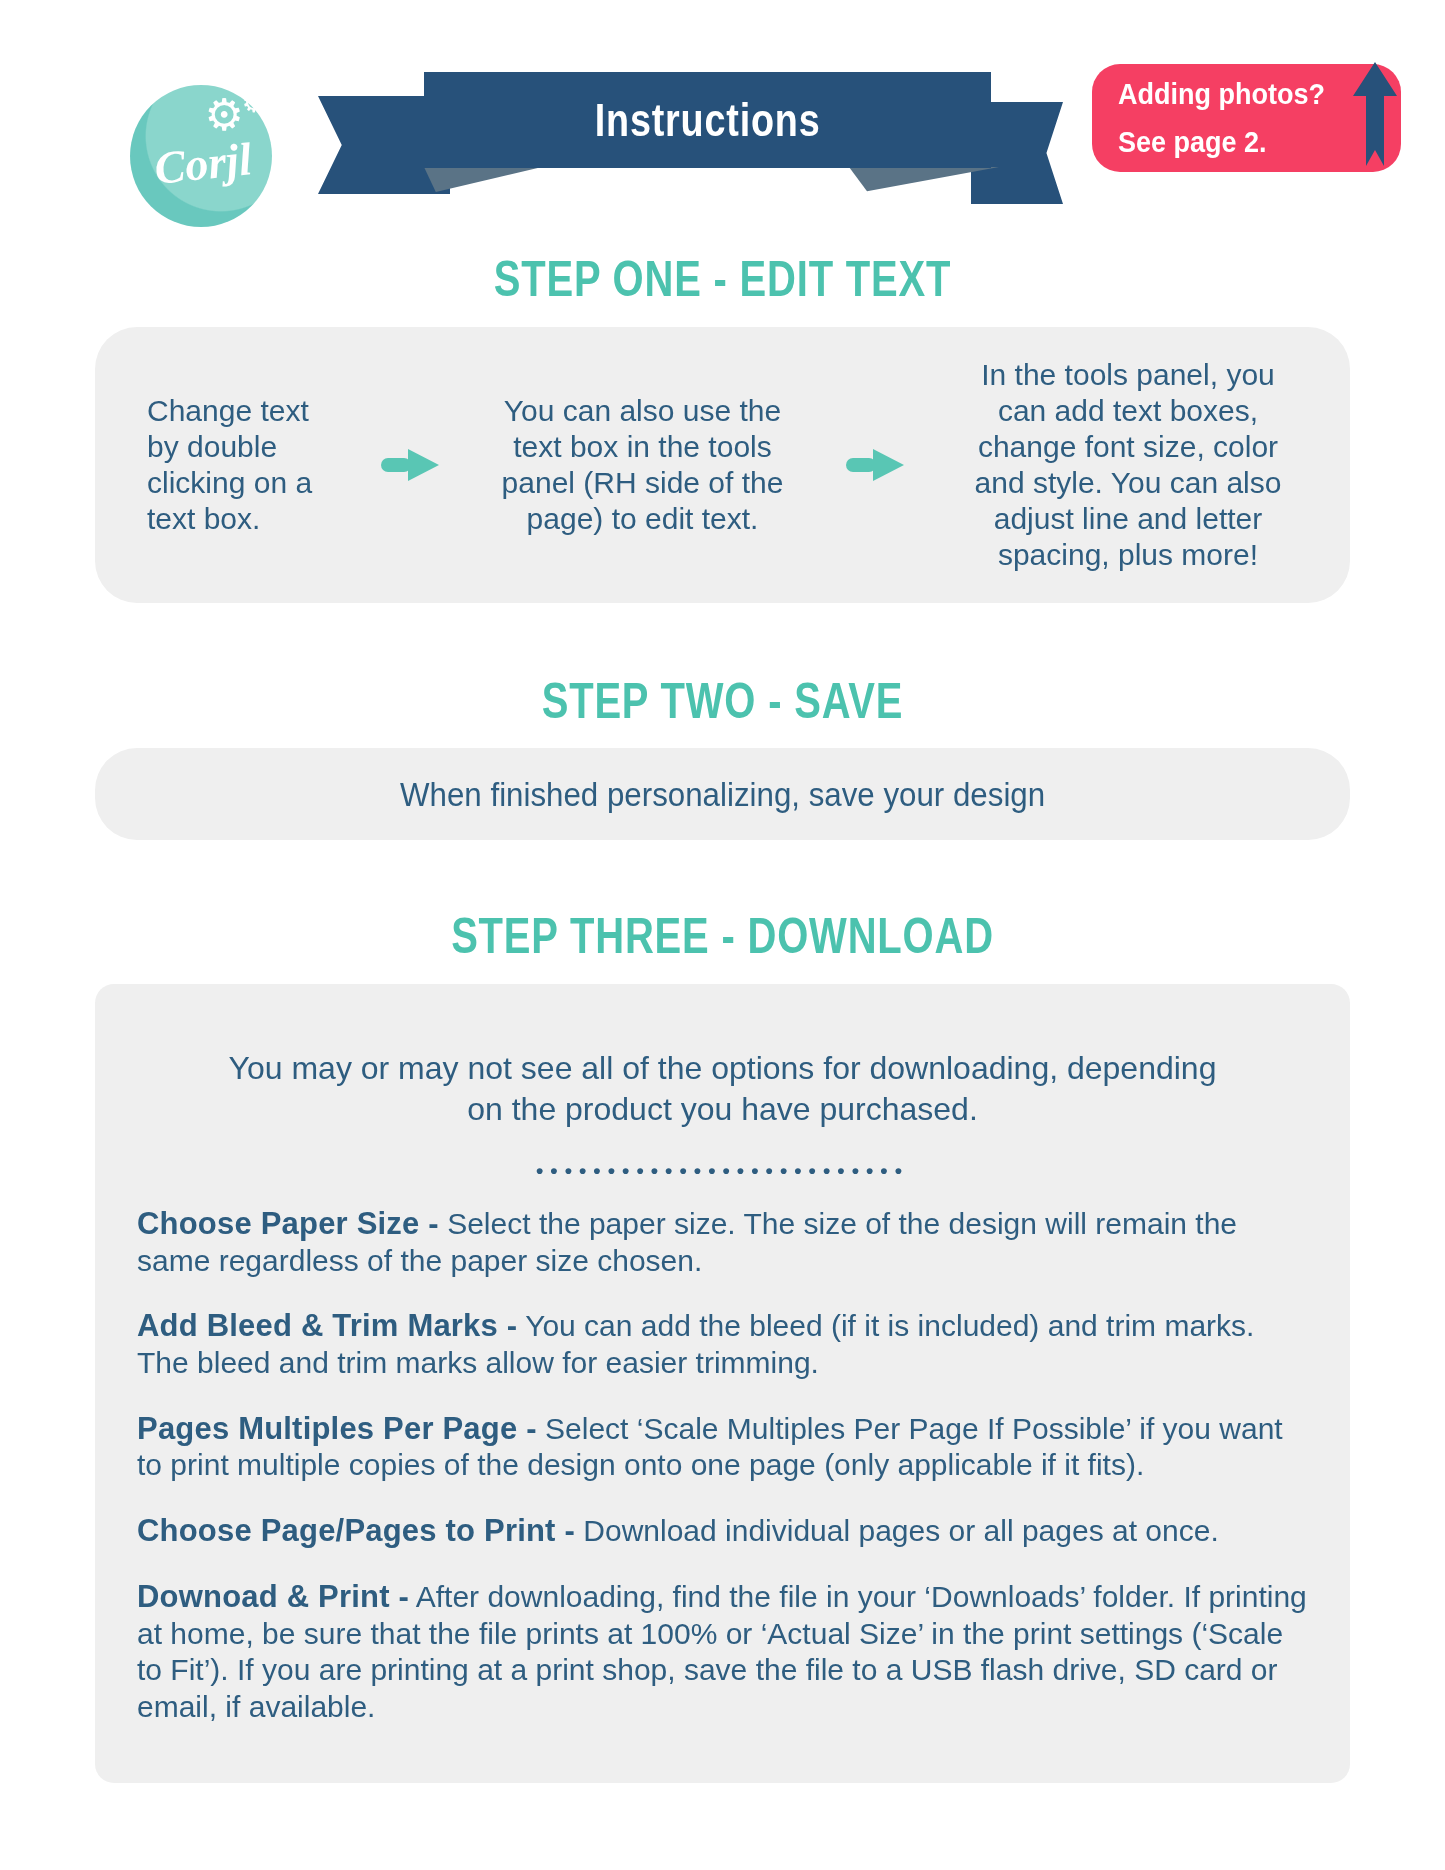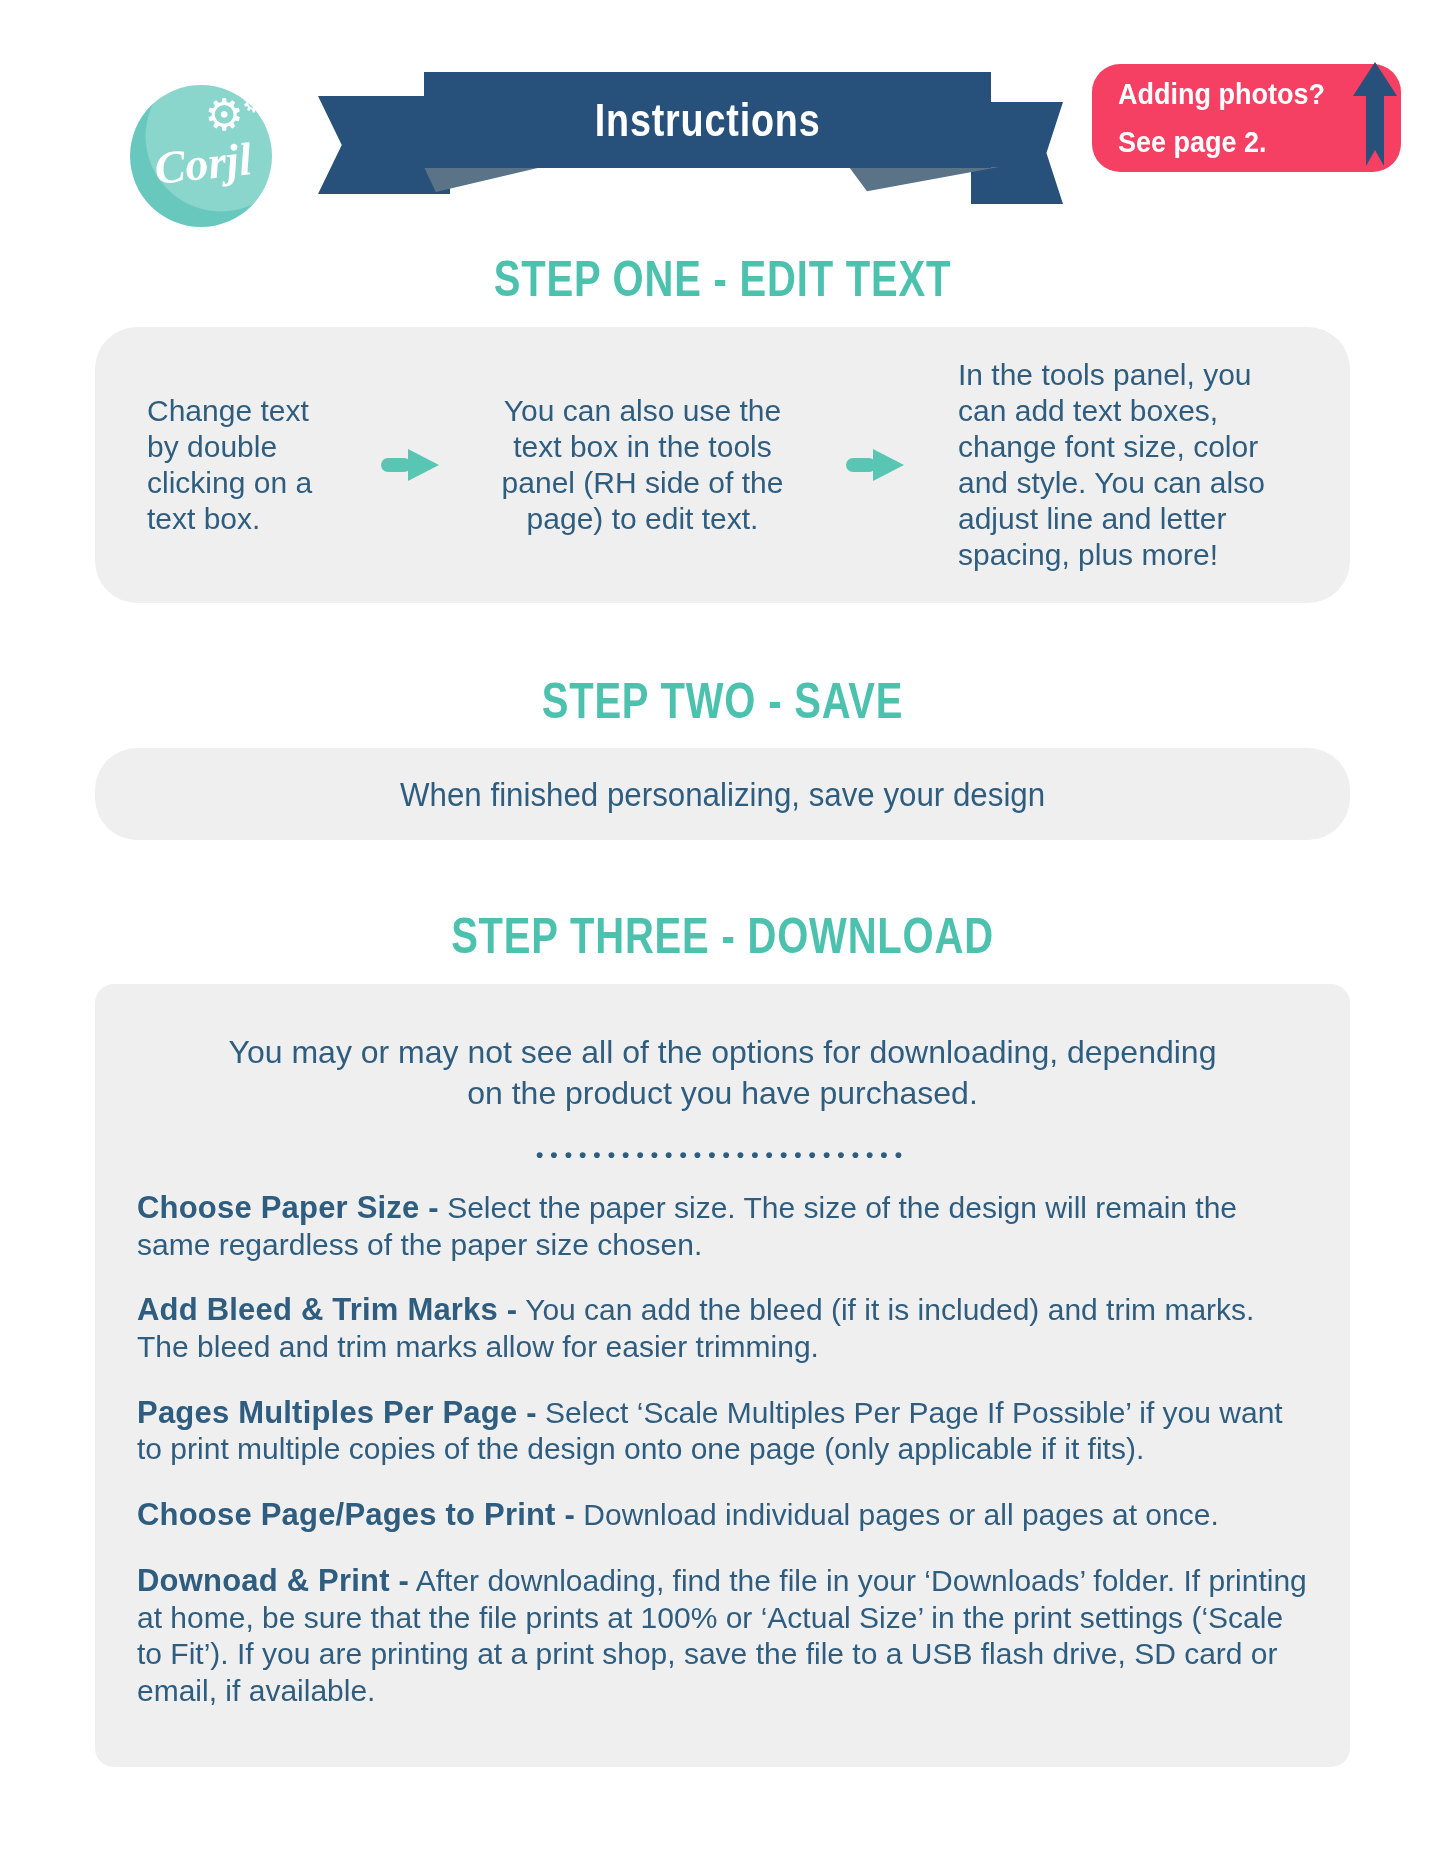--- a/index.html
+++ b/index.html
@@ -98,32 +98,32 @@
   }
 
   
   .box-one {
     display: flex; align-items: center; justify-content: space-between;
     padding: 30px 52px; min-height: 272px; gap: 14px;
   }
   .box-one .col { font-size: 30px; line-height: 1.2; }
   .col-1 { width: 180px; text-align: left; }
   .col-2 { width: 300px; text-align: center; }
-  .col-3 { width: 340px; }
+  .col-3 { width: 340px; text-align: center; }
   .flow-arrow { flex-shrink: 0; }
 
   
   .box-two {
     min-height: 92px; display: flex; align-items: center; justify-content: center;
     padding: 4px 40px;
   }
   .box-two .save-line { font-size: 34px; transform: scaleX(0.92); white-space: nowrap; }
 
   
-  .box-three { padding: 48px 42px 50px 42px; border-radius: 19px; }
+  .box-three { padding: 64px 42px 50px 42px; border-radius: 19px; }
   .box-three .intro {
     text-align: center; font-size: 32px; line-height: 1.3;
     max-width: 1000px; margin: 0 auto;
   }
   .dots-divider {
     text-align: center; font-size: 21px; font-weight: bold;
     letter-spacing: 7px; color: #2e5d80; margin: 28px 0 22px 0;
   }
   .dl-item { font-size: 30px; line-height: 1.22; margin-bottom: 28px; }
   .dl-item:last-child { margin-bottom: 8px; }

